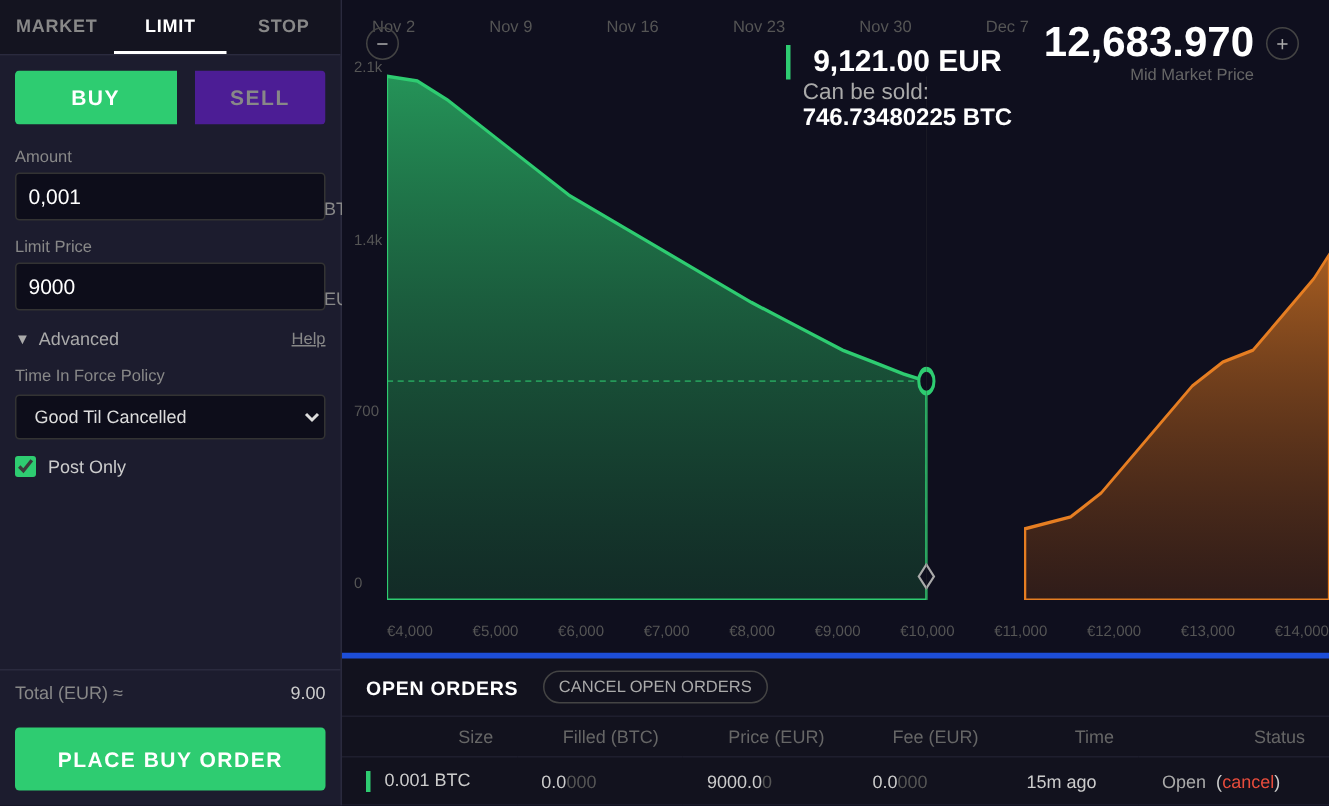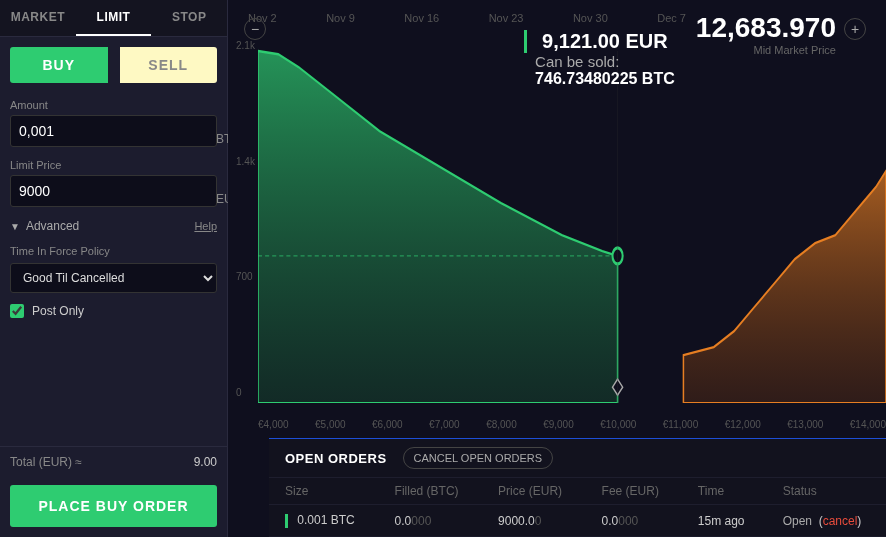--- a/index.html
+++ b/index.html
@@ -58,24 +58,23 @@
       border: none;
       padding: 10px;
       font-size: 14px;
       font-weight: bold;
       cursor: pointer;
       text-transform: uppercase;
       letter-spacing: 1px;
     }
     .sell-btn {
       flex: 1;
-      background: #fef9c3;
+      background: #4c1d95;
       color: #888;
       border: none;
-      padding: 10px;
       font-size: 14px;
       font-weight: bold;
       cursor: pointer;
       text-transform: uppercase;
       letter-spacing: 1px;
     }
 
     .field-group {
       padding: 6px 10px;
     }
@@ -334,23 +333,22 @@
       justify-content: space-between;
     }
     .x-price-label {
       font-size: 10px;
       color: #555;
     }
 
     
     .orders-section {
       background: #12121e;
-      border-top: 1px solid #1d4ed8;
+      border-top: 4px solid #1d4ed8;
       padding: 0;
-      margin-left: 41px;
     }
     .orders-header {
       display: flex;
       align-items: center;
       padding: 8px 16px;
       gap: 16px;
       border-bottom: 1px solid #1e1e2e;
     }
     .orders-title {
       font-size: 13px;
@@ -368,21 +366,21 @@
       cursor: pointer;
     }
     .orders-table {
       width: 100%;
       border-collapse: collapse;
       font-size: 12px;
     }
     .orders-table th {
       color: #666;
       padding: 6px 16px;
-      text-align: left;
+      text-align: right;
       font-weight: normal;
       border-bottom: 1px solid #1e1e2e;
     }
     .orders-table td {
       color: #ccc;
       padding: 8px 16px;
       border-bottom: 1px solid #1a1a2a;
     }
     .cancel-link {
       color: #e74c3c;

